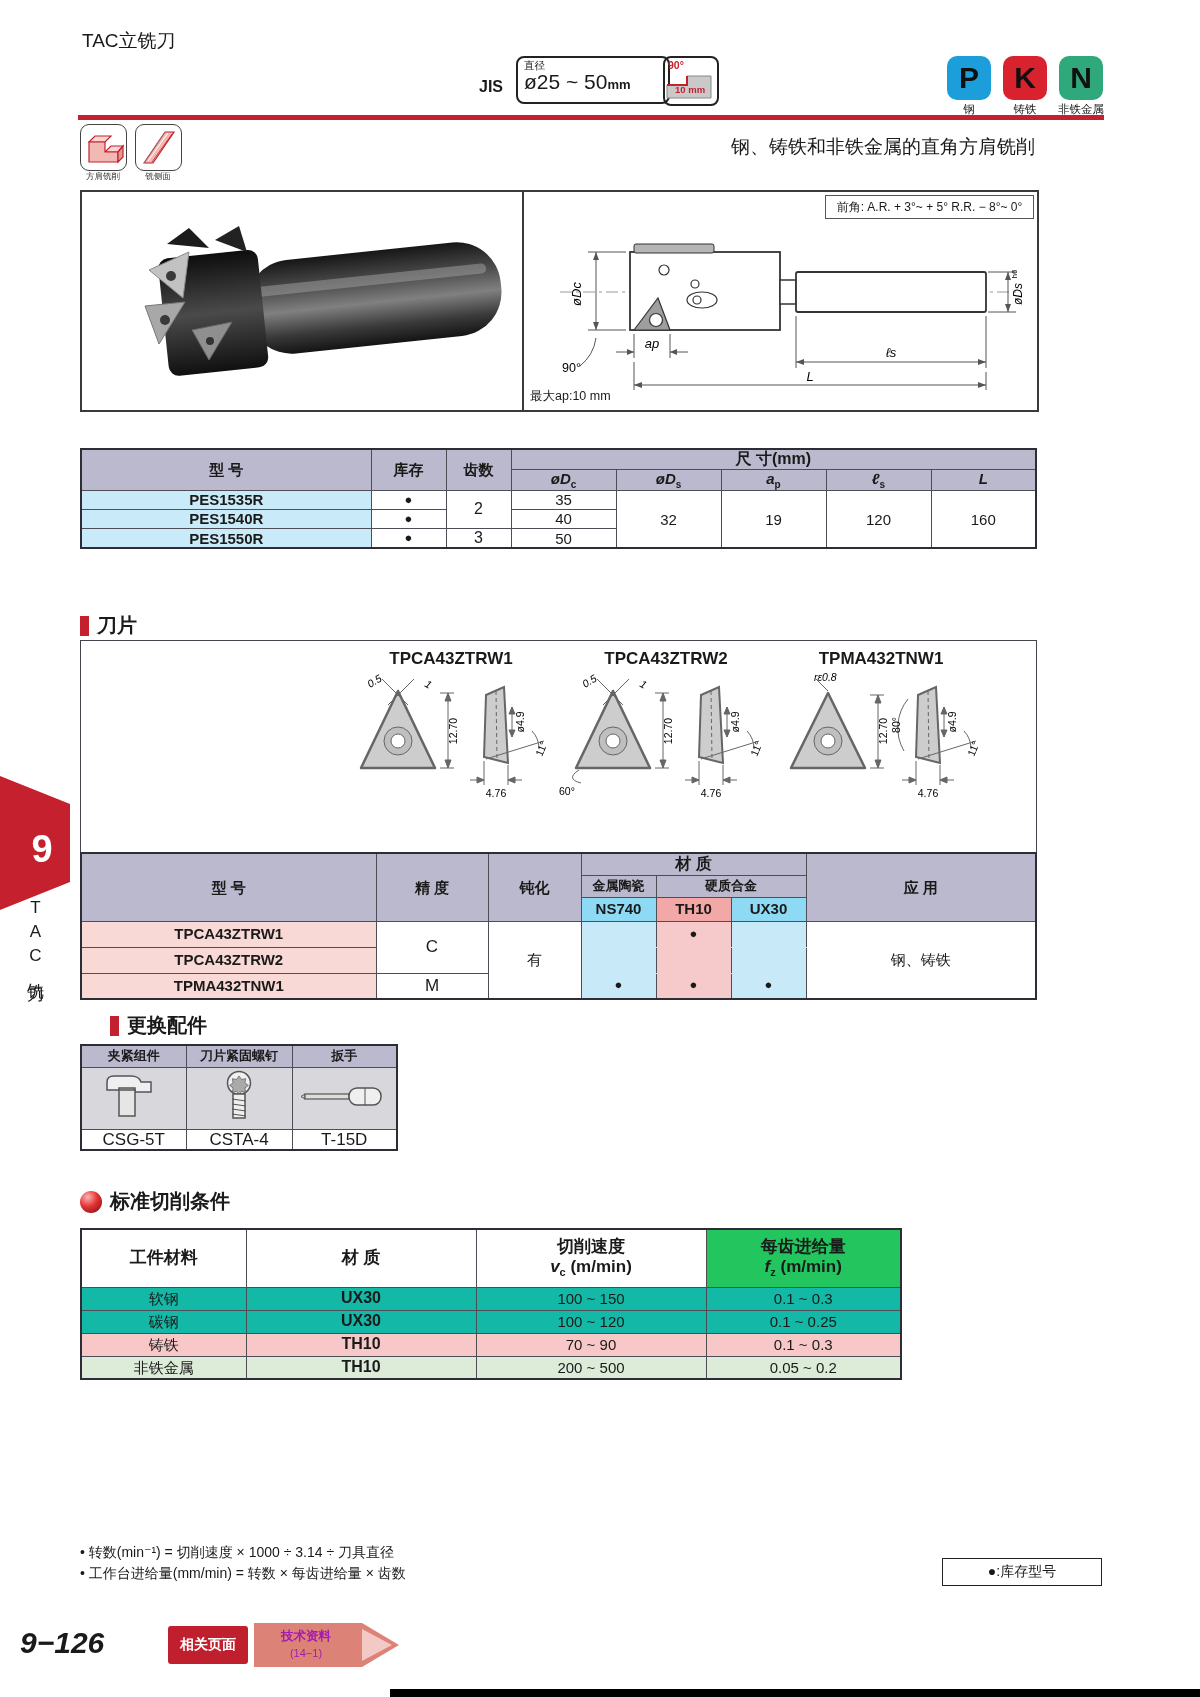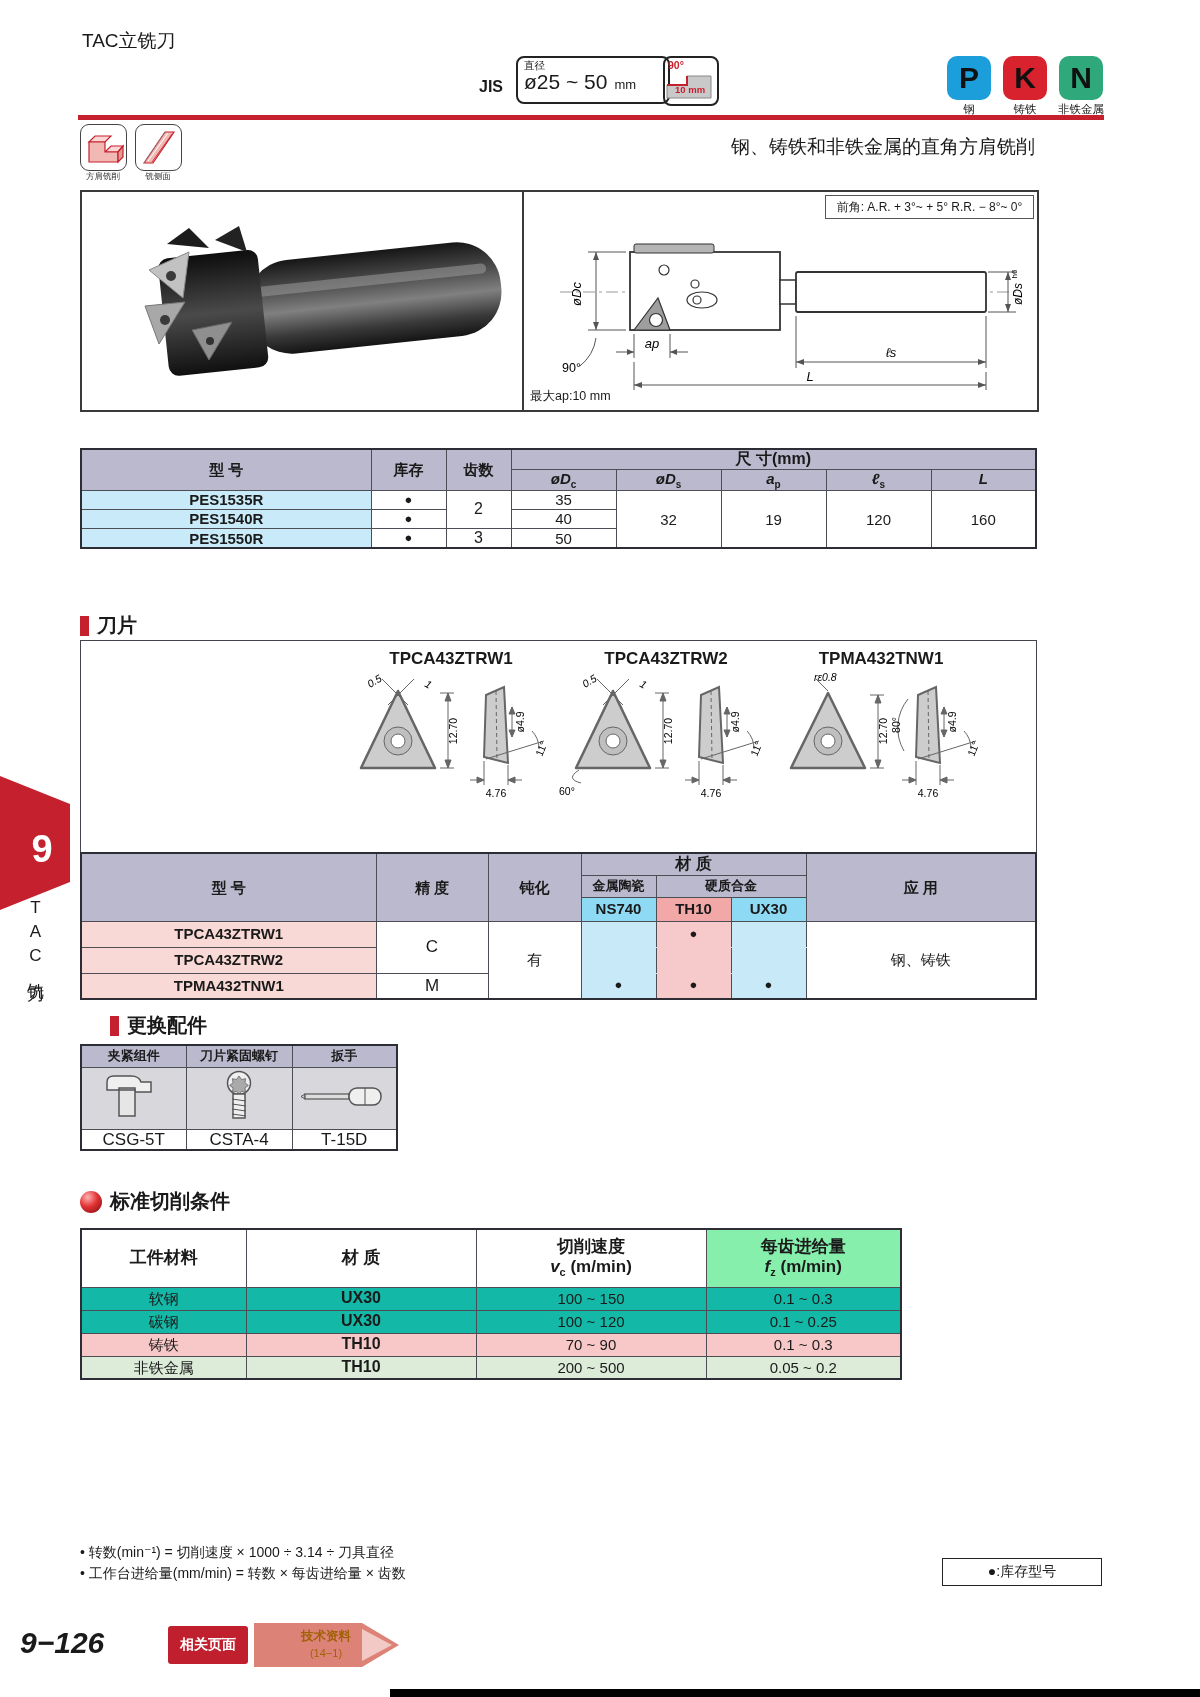--- a/index.html
+++ b/index.html
@@ -38,21 +38,21 @@
 <body>
 
 <div id="page">
 
   <div class="abs" style="left:82px;top:28px;font-size:19px;">TAC立铣刀</div>
 
   <div class="abs" style="left:479px;top:78px;font-size:16px;font-weight:bold;">JIS</div>
 
   <div class="abs" style="left:516px;top:56px;width:138px;height:42px;border:2.5px solid #222;border-radius:8px;padding:1px 6px;">
     <div style="font-size:10.5px;">直径</div>
-    <div style="margin-top:-3px;"><span style="font-size:21px;">ø25 ~ 50</span><span style="font-size:13px;font-weight:normal;margin-left:7px;">mm</span></div>
+    <div style="margin-top:-3px;"><span style="font-size:21px;">ø25 ~ 50</span><span style="font-size:13px;font-weight:bold;">mm</span></div>
   </div>
 
   <div class="abs" style="left:663px;top:56px;width:52px;height:46px;border:2.5px solid #222;border-radius:8px;overflow:hidden;">
     <svg width="52" height="46" viewBox="0 0 52 46">
       <path d="M22 18 L46 18 L46 40 L2 40 L2 27 L22 27 Z" fill="#c9c9c9" stroke="#888" stroke-width="1"></path>
       <path d="M2 27 L22 27 L22 18" fill="none" stroke="#c5202e" stroke-width="2"></path>
     </svg>
     <div class="abs" style="left:3px;top:1px;font-size:10.5px;font-weight:bold;color:#c5202e;">90°</div>
     <div class="abs" style="left:10px;top:26px;font-size:9.5px;font-weight:bold;color:#c5202e;">10 mm</div>
   </div>
@@ -479,21 +479,21 @@
           <col style="width:195px">
         </colgroup>
       <tbody>
           <tr style="height:58px;font-size:17px;">
         <td class="hdr" style="background:#fff;">工件材料</td>
         <td class="hdr" style="background:#fff;">材  质</td>
         <td class="hdr" style="background:#fff;">
           <span>切削速度</span><br>
           <i>v</i><sub style="font-size:11px;">c</sub><span> (m/min)</span>
         </td>
-        <td class="hdr" style="background:#86efac;">
+        <td class="hdr" style="background:#22c55e;">
           <span>每齿进给量</span><br>
           <i>f</i><sub style="font-size:11px;">z</sub><span> (m/min)</span>
         </td>
       </tr>
       <tr style="height:23px;">
         <td class="rblue">软钢</td>
         <td class="rblue" style="font-weight:bold;font-size:16px;">UX30</td>
         <td class="rblue">100 ~ 150</td>
         <td class="rblue">0.1 ~ 0.3</td>
       </tr>
@@ -525,21 +525,21 @@
 
   <div class="abs" style="left:20px;top:1626px;font-size:30px;font-weight:bold;font-style:italic;">9−126</div>
 
   <div class="abs" style="left:168px;top:1626px;width:80px;height:38px;background:#c01f2e;border-radius:3px;display:flex;align-items:center;justify-content:center;color:#fff;font-size:14px;font-weight:bold;">相关页面</div>
 
   <div class="abs" style="left:254px;top:1621px;width:146px;height:48px;">
     <svg width="146" height="48" viewBox="0 0 146 48">
       <polygon points="0,2 108,2 145,24 108,46 0,46" fill="#dd8277"></polygon>
       <polygon points="108,8 138,24 108,40" fill="#f2c9c4"></polygon>
     </svg>
-    <div class="abs" style="left:0;top:7px;width:104px;text-align:center;color:#a16207;padding-left:20px;">
+    <div class="abs" style="left:0;top:7px;width:104px;text-align:center;color:#a21caf;">
       <div style="font-size:12.5px;font-weight:bold;">技术资料</div>
       <div style="font-size:11px;margin-top:2px;">(14−1)</div>
     </div>
   </div>
 
   <div class="abs" style="left:390px;top:1689px;width:810px;height:8px;background:#000;"></div>
 
 </div>
 
 </body></html>

